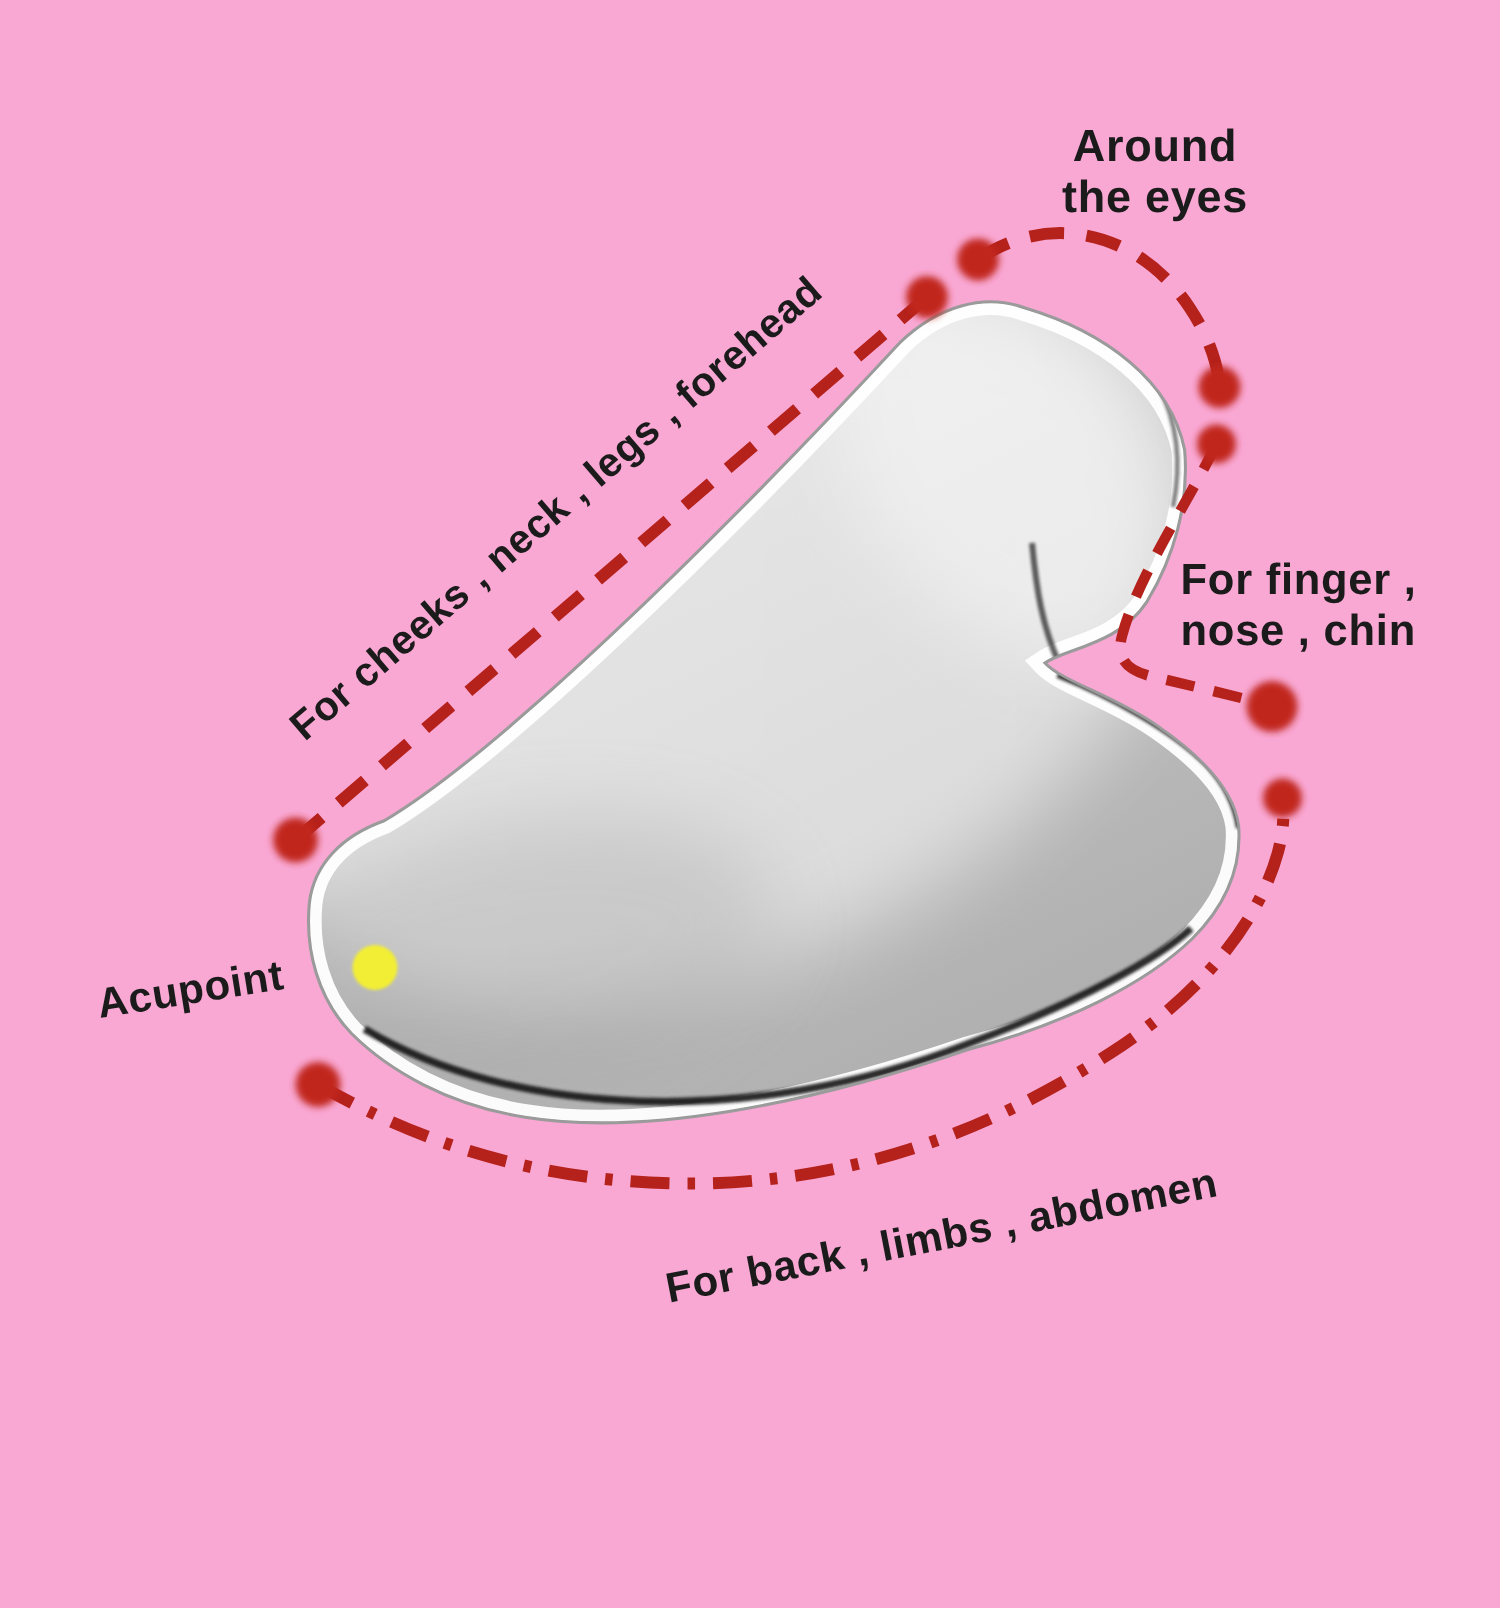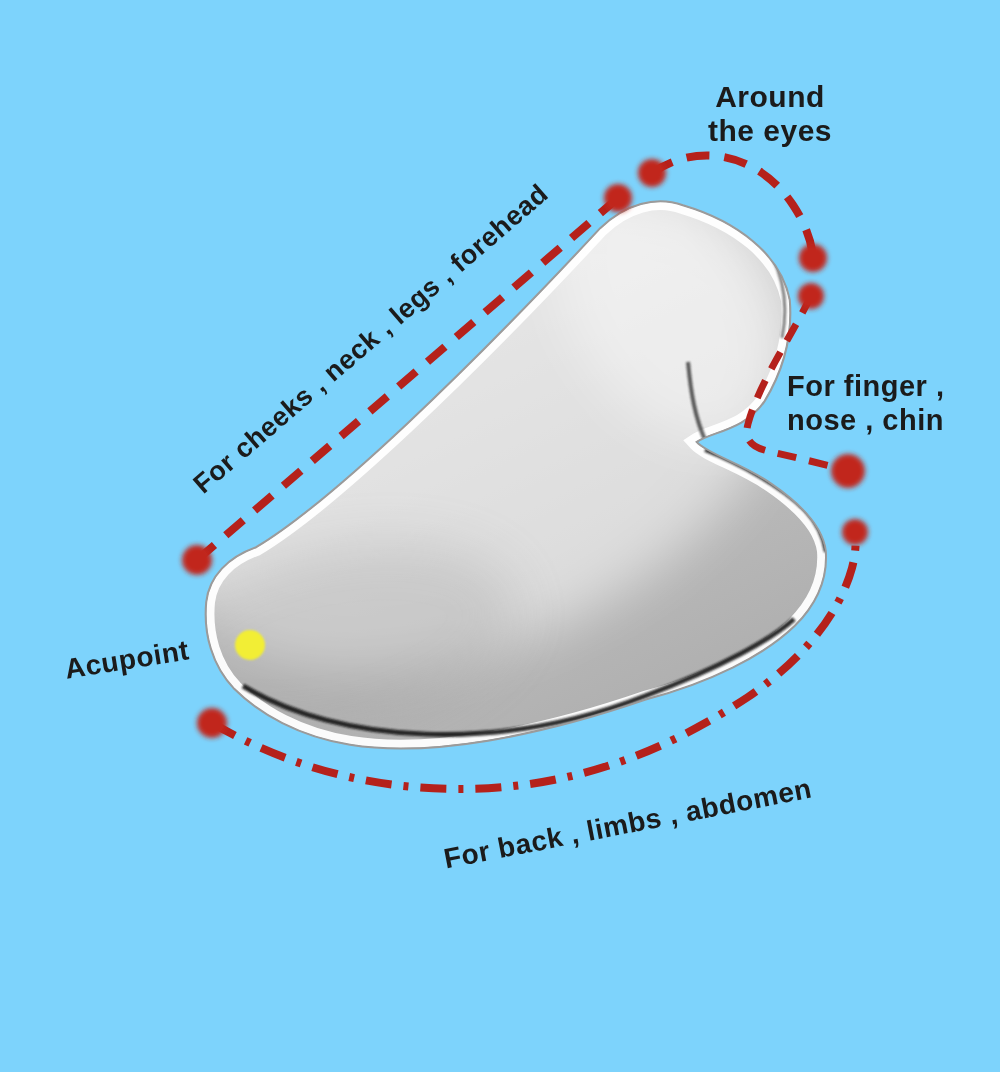--- a/index.html
+++ b/index.html
@@ -1,16 +1,16 @@
 <!DOCTYPE html>
 <html><head>
 <meta charset="utf-8">
 <style>
   html,body{margin:0;padding:0;background:#ffffff;}
-  .stage{position:relative;width:1000px;height:1072px;background:#7dd3fc;overflow:hidden;margin:0 auto;}
+  .stage{position:relative;width:1000px;height:1072px;background:#f9a8d4;overflow:hidden;margin:0 auto;}
   svg{display:block;}
   text{font-family:"Liberation Sans","DejaVu Sans",sans-serif;font-weight:bold;}
   .lbl{letter-spacing:.5px;}
 </style>
 </head>
 <body>
 
 <div class="stage">
 <svg width="1000" height="1072" viewBox="0 0 1000 1072">
   <defs>

